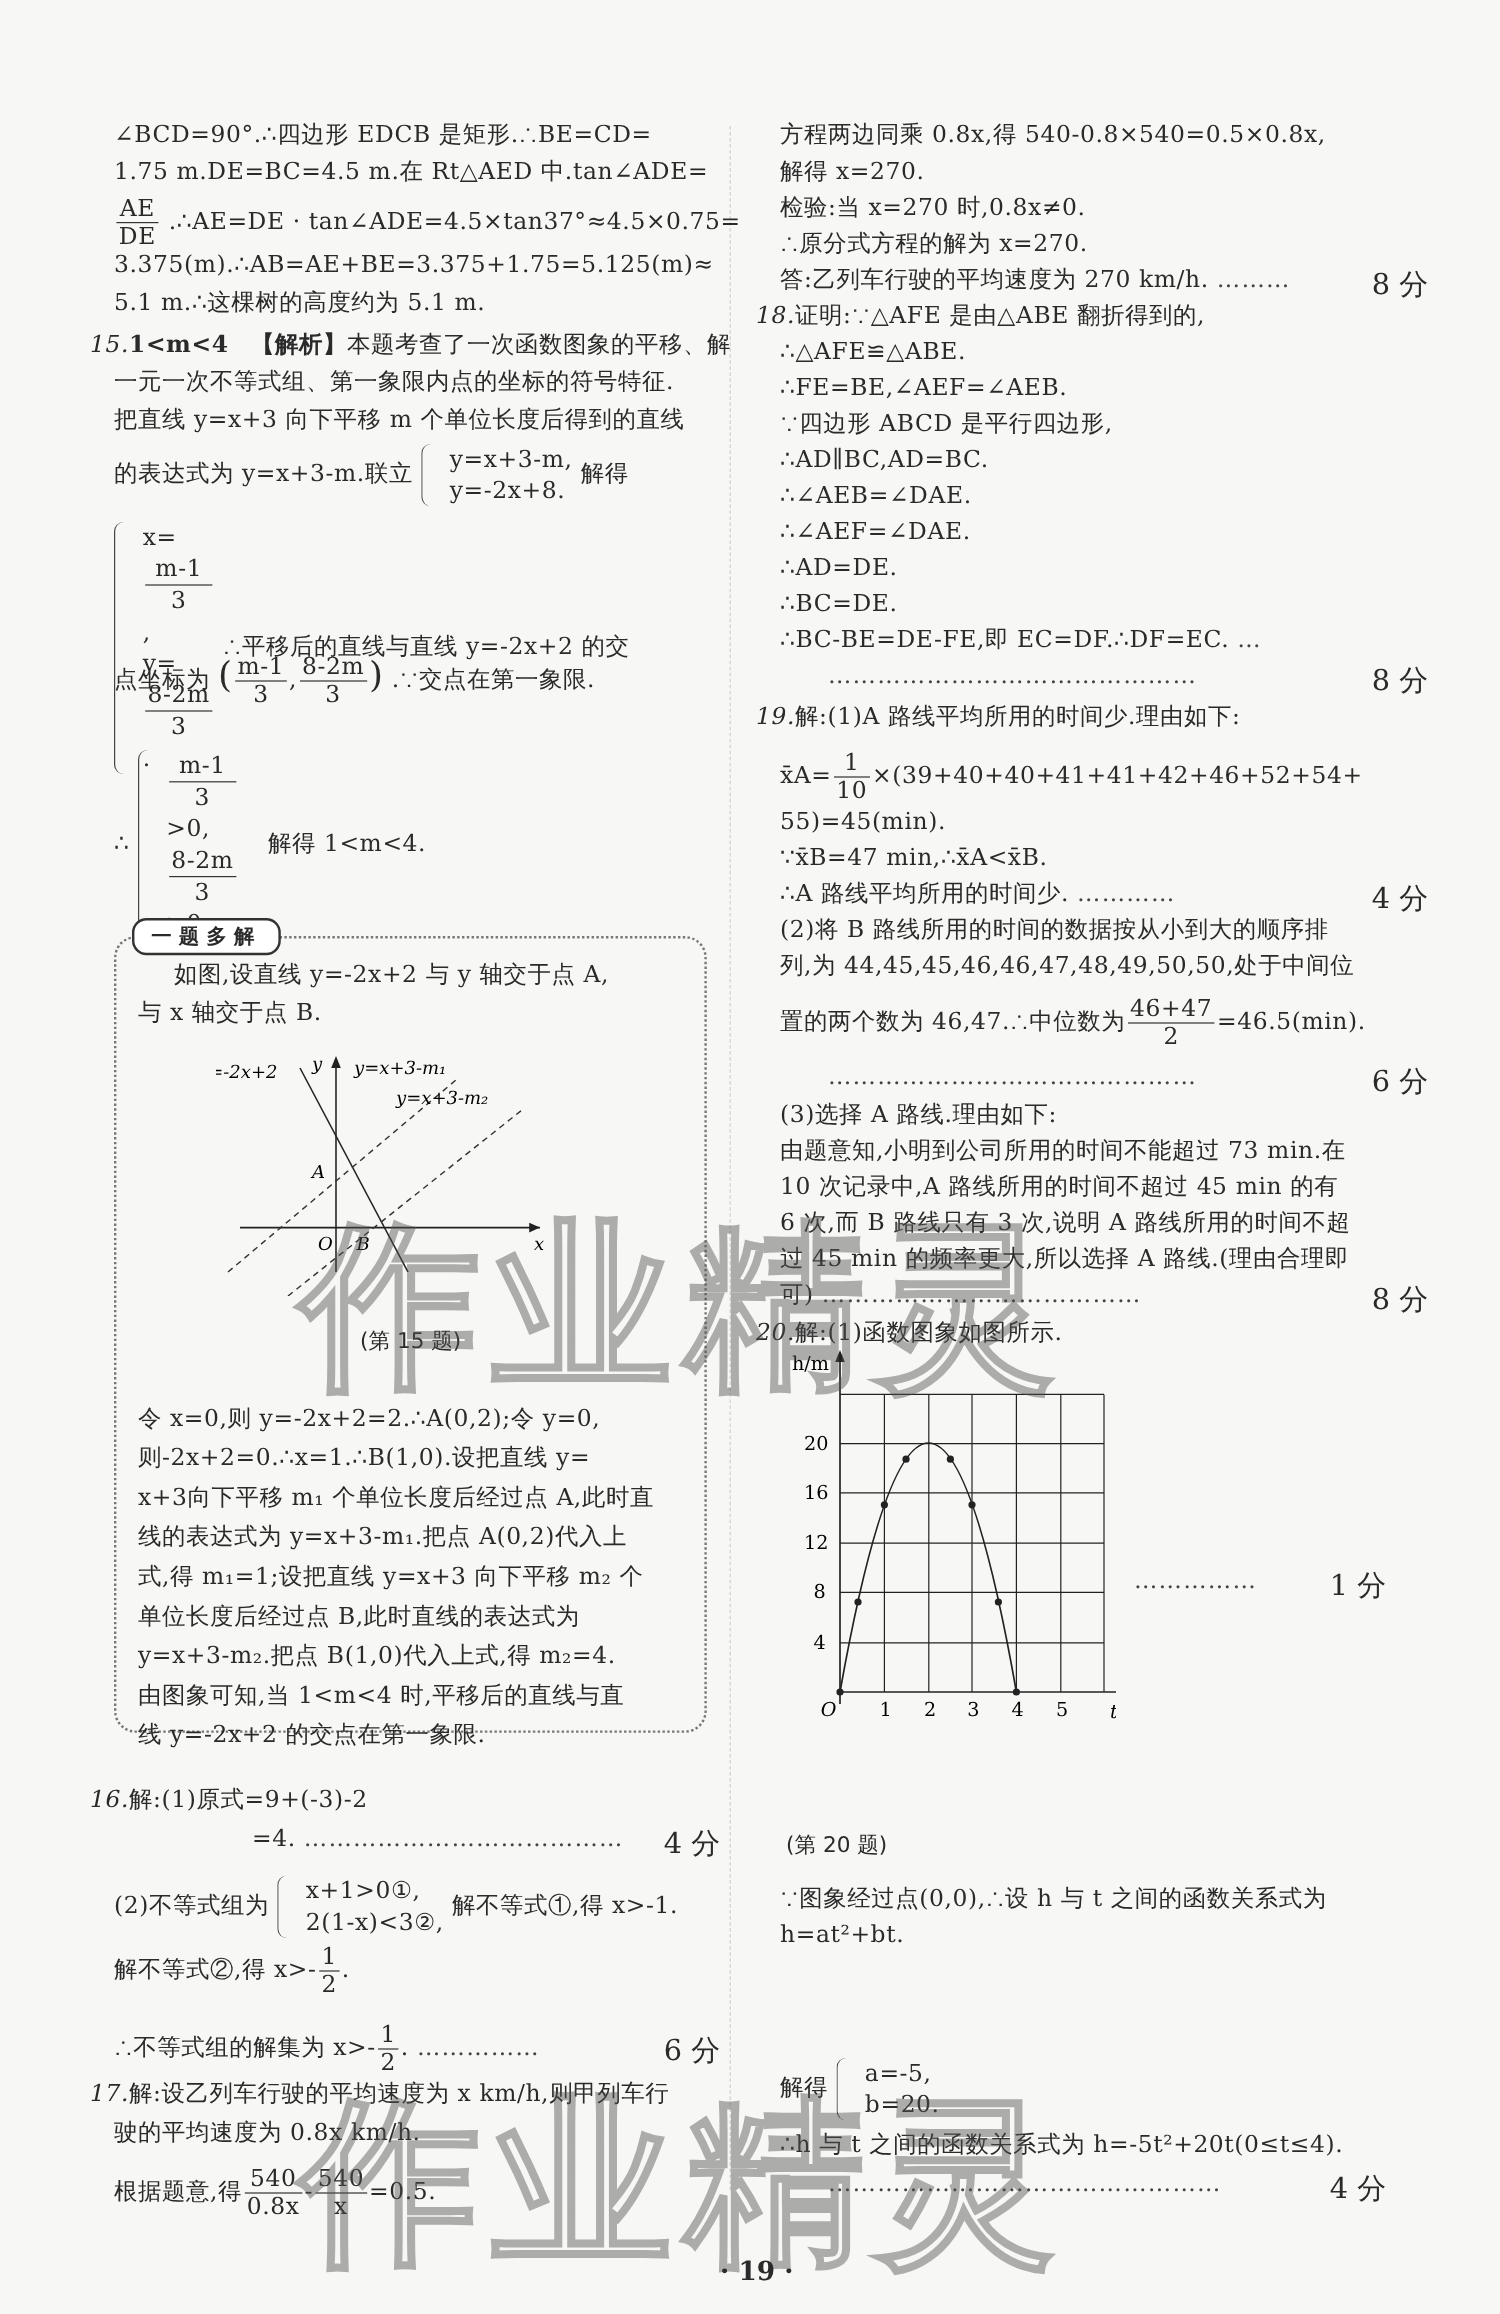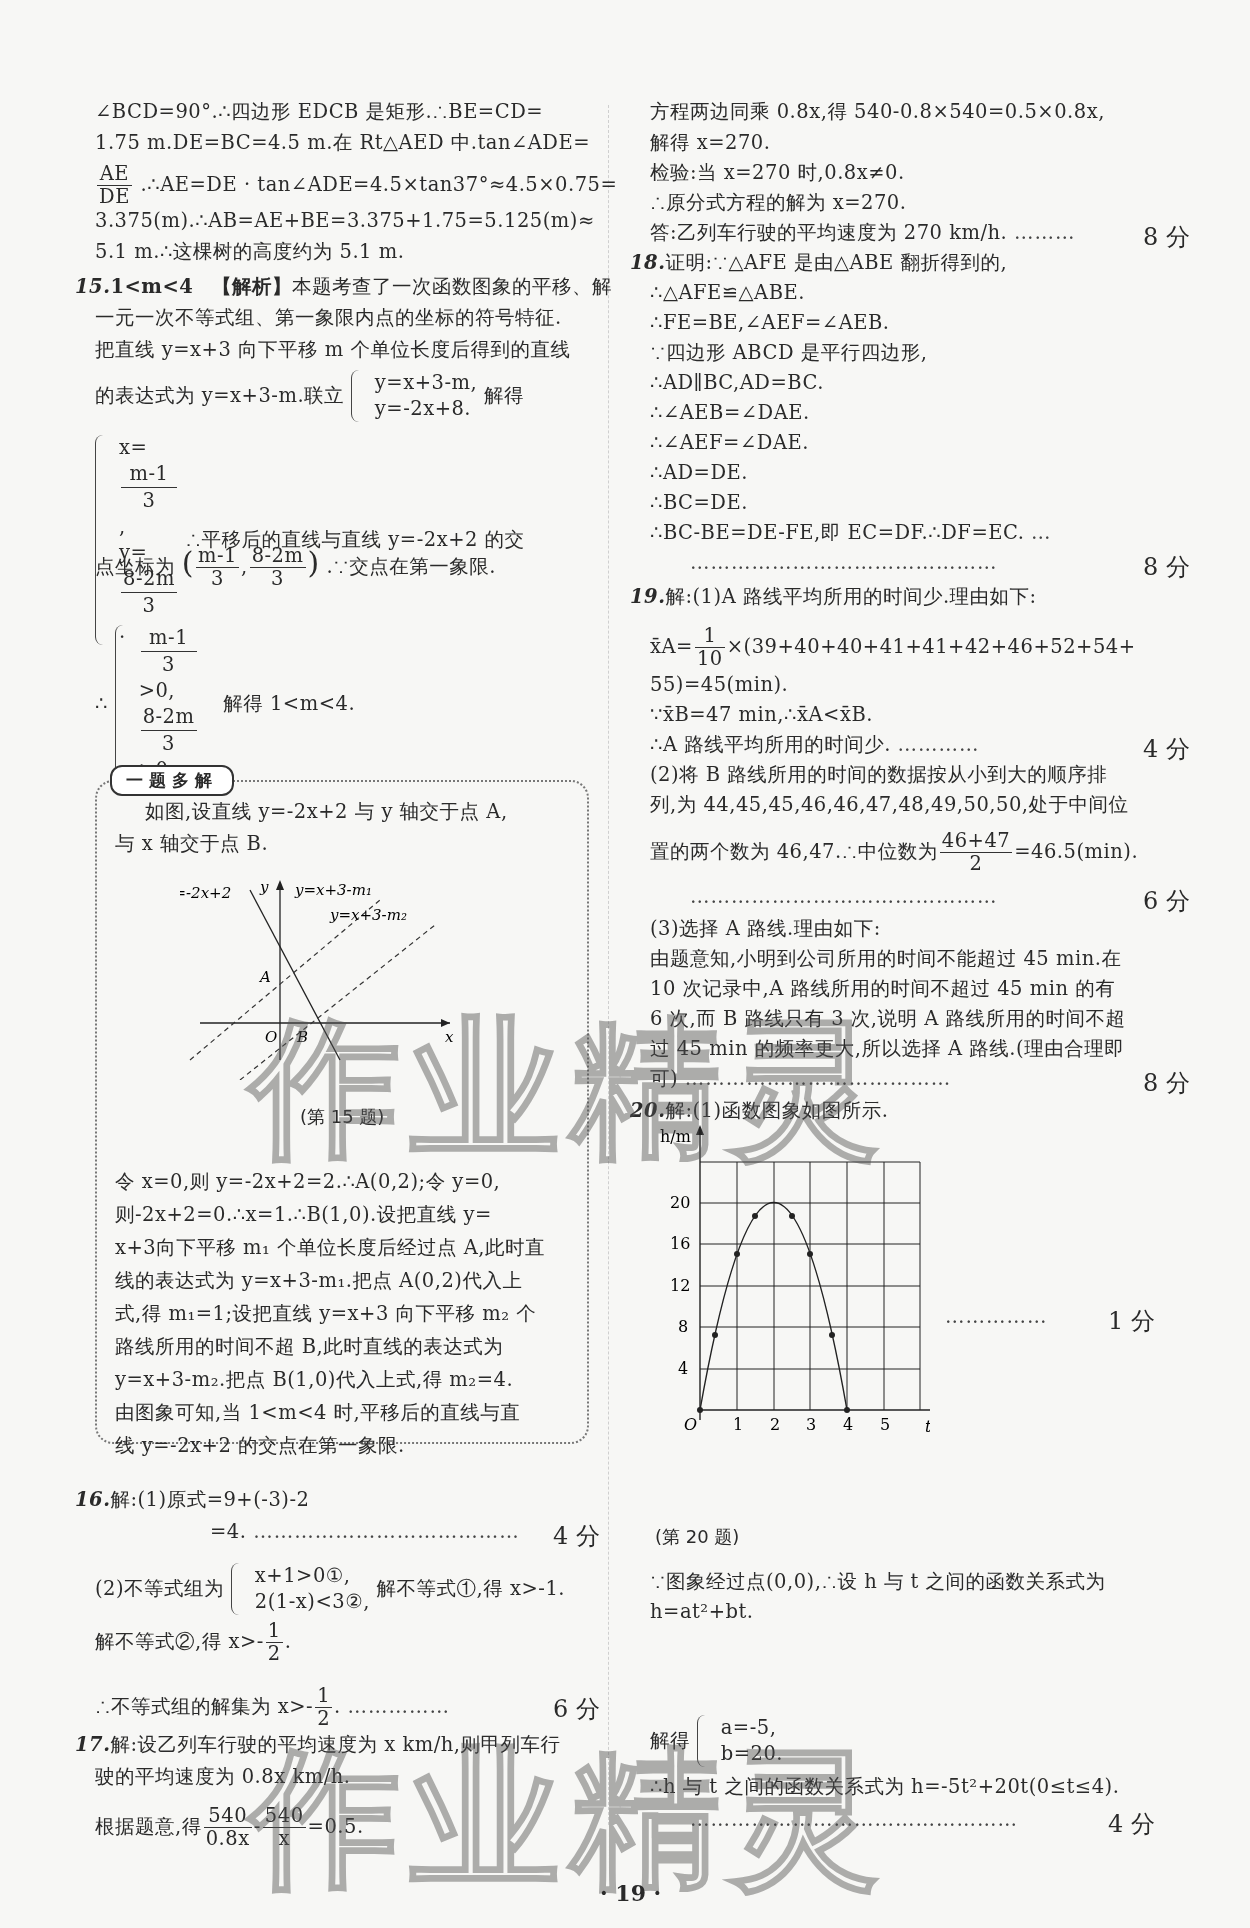--- a/index.html
+++ b/index.html
@@ -4,21 +4,21 @@
 <style>
   html,body{margin:0;padding:0;}
   body{width:1250px;height:1928px;background:#f7f7f5;position:relative;overflow:hidden;
        font-family:"DejaVu Serif","Liberation Serif",serif;color:#2a2a2a;}
   .page{position:absolute;left:0;top:0;width:1250px;height:1928px;}
   .col{position:absolute;top:95px;}
   .col-left{left:95px;width:500px;}
   .col-right{left:650px;width:505px;}
   .divider{position:absolute;left:608px;top:105px;width:0;height:1720px;border-left:1px dashed #cfcfcf;}
   .ln{position:absolute;left:0;font-size:19.5px;line-height:24px;white-space:nowrap;letter-spacing:0.5px;}
-  .qn{font-weight:bold;font-style:italic;font-family:"DejaVu Serif",serif;}
+  .qn{font-weight:normal;font-style:italic;font-family:"DejaVu Serif",serif;}
   .frac{display:inline-block;vertical-align:middle;text-align:center;margin:0 2px;}
   .frac span{display:block;line-height:22px;padding:0 2px;}
   .frac .num{border-bottom:1px solid #333;}
   .brace-sys{display:inline-block;vertical-align:middle;border-left:1.5px solid #444;border-radius:8px 0 0 8px;padding-left:23px;}
   .brace-sys span{display:block;line-height:26px;}
   .score{position:absolute;right:0;font-size:24px;}
   .dots{letter-spacing:1px;color:#444;}
   
   .multi-box{position:absolute;left:95px;top:780px;width:490px;height:660px;border:2px dotted #777;border-radius:18px;}
   .multi-tag{position:absolute;left:110px;top:765px;padding:2px 14px;border:2px solid #333;border-radius:12px;background:#fff;
@@ -124,21 +124,21 @@
     <text x="117" y="182" font-size="15" font-style="italic">B</text>
     <text x="265" y="182" font-size="15" font-style="italic">x</text>
   </svg>
   <div class="fig-caption" style="left:300px;top:1105px">(第 15 题)</div>
 
   <div class="ln" style="left:115px;top:1170px">令 x=0,则 y=-2x+2=2.∴A(0,2);令 y=0,</div>
   <div class="ln" style="left:115px;top:1203px">则-2x+2=0.∴x=1.∴B(1,0).设把直线 y=</div>
   <div class="ln" style="left:115px;top:1236px">x+3向下平移 m₁ 个单位长度后经过点 A,此时直</div>
   <div class="ln" style="left:115px;top:1269px">线的表达式为 y=x+3-m₁.把点 A(0,2)代入上</div>
   <div class="ln" style="left:115px;top:1302px">式,得 m₁=1;设把直线 y=x+3 向下平移 m₂ 个</div>
-  <div class="ln" style="left:115px;top:1335px">路线所用的时间不超 B,此时直线的表达式为</div>
+  <div class="ln" style="left:115px;top:1335px">单位长度后经过点 B,此时直线的表达式为</div>
   <div class="ln" style="left:115px;top:1368px">y=x+3-m₂.把点 B(1,0)代入上式,得 m₂=4.</div>
   <div class="ln" style="left:115px;top:1401px">由图象可知,当 1&lt;m&lt;4 时,平移后的直线与直</div>
   <div class="ln" style="left:115px;top:1434px">线 y=-2x+2 的交点在第一象限.</div>
 
   <div class="ln" style="left:75px;top:1488px">
     <span class="qn">16.</span><span>解:(1)原式=9+(-3)-2</span>
   </div>
   <div class="ln" style="left:210px;top:1520px;width:390px">
     <span>=4.</span> <span class="dots">…………………………………</span>
   </div>
@@ -194,21 +194,21 @@
     <div class="ln" style="top:638px"><span>∴A 路线平均所用的时间少.</span> <span class="dots">…………</span></div>
     <div class="score" style="top:638px;right:-35px">4 分</div>
     <div class="ln" style="top:668px">(2)将 B 路线所用的时间的数据按从小到大的顺序排</div>
     <div class="ln" style="top:698px">列,为 44,45,45,46,46,47,48,49,50,50,处于中间位</div>
     <div class="ln" style="top:735px">
       <span>置的两个数为 46,47.∴中位数为</span><span class="frac"><span class="num">46+47</span><span>2</span></span><span>=46.5(min).</span>
     </div>
     <div class="ln" style="top:790px;left:40px"><span class="dots">………………………………………</span></div>
     <div class="score" style="top:790px;right:-35px">6 分</div>
     <div class="ln" style="top:822px">(3)选择 A 路线.理由如下:</div>
-    <div class="ln" style="top:852px">由题意知,小明到公司所用的时间不能超过 45 min.在</div>
+    <div class="ln" style="top:852px">由题意知,小明到公司所用的时间不能超过 73 min.在</div>
     <div class="ln" style="top:882px">10 次记录中,A 路线所用的时间不超过 45 min 的有</div>
     <div class="ln" style="top:912px">6 次,而 B 路线只有 3 次,说明 A 路线所用的时间不超</div>
     <div class="ln" style="top:942px">过 45 min 的频率更大,所以选择 A 路线.(理由合理即</div>
     <div class="ln" style="top:972px"><span>可)</span> <span class="dots">…………………………………</span></div>
     <div class="score" style="top:972px;right:-35px">8 分</div>
 
     <div class="ln" style="top:1004px;left:-20px"><span class="qn">20.</span><span>解:(1)函数图象如图所示.</span></div>
   </div>
 
   <svg style="position:absolute;left:640px;top:1120px" width="290" height="370">

